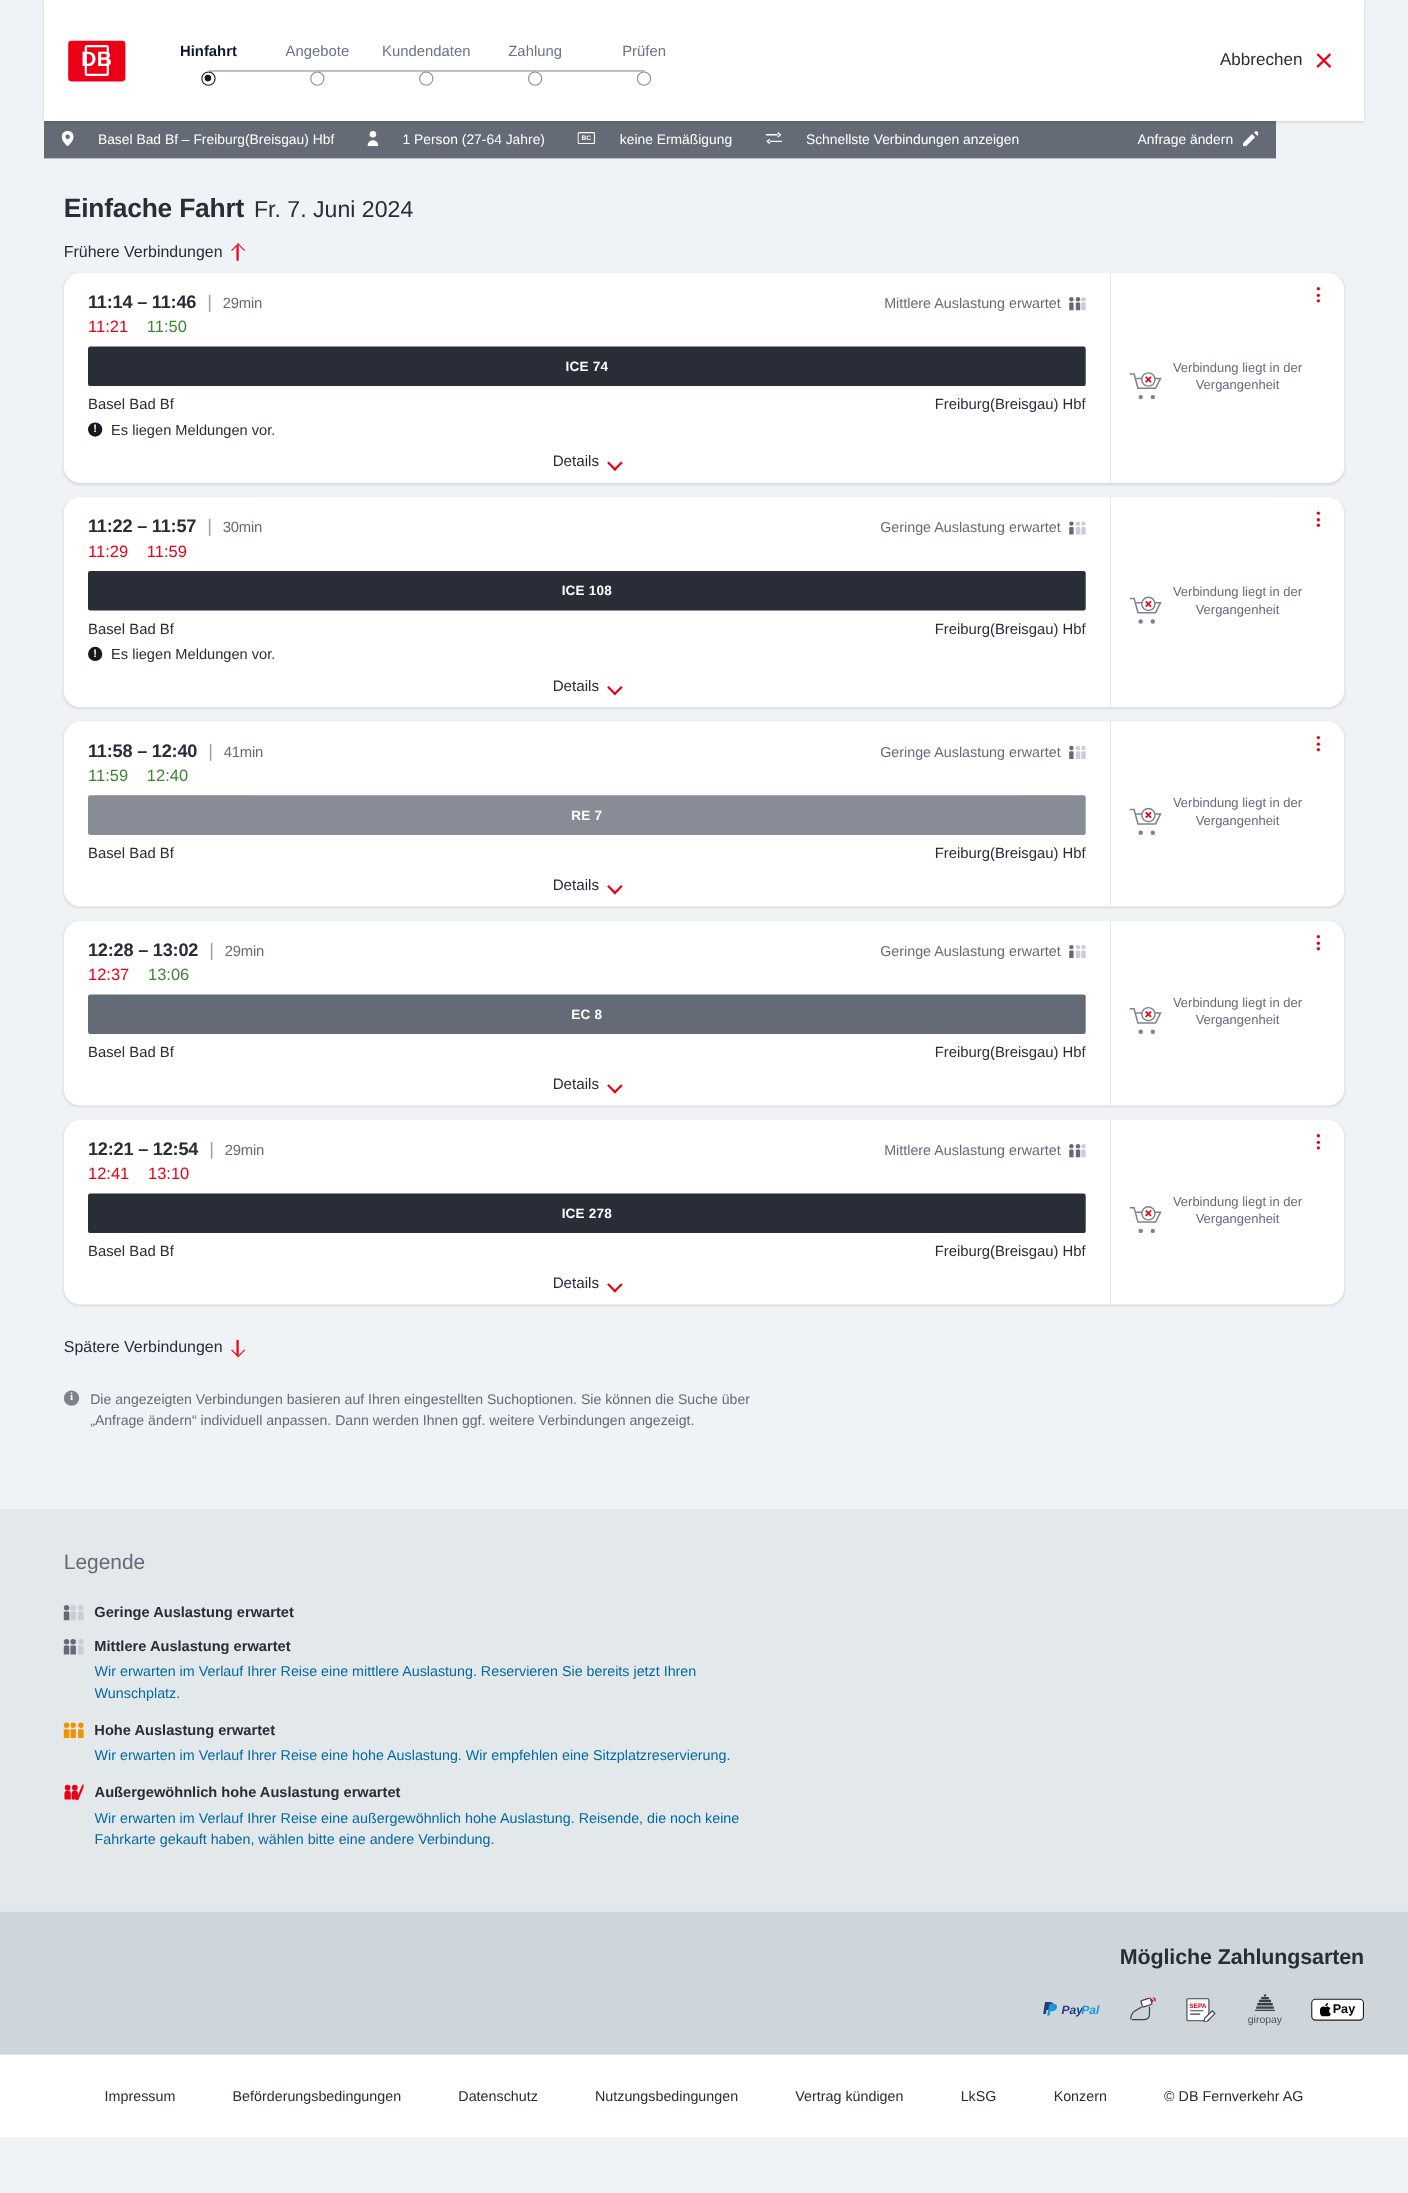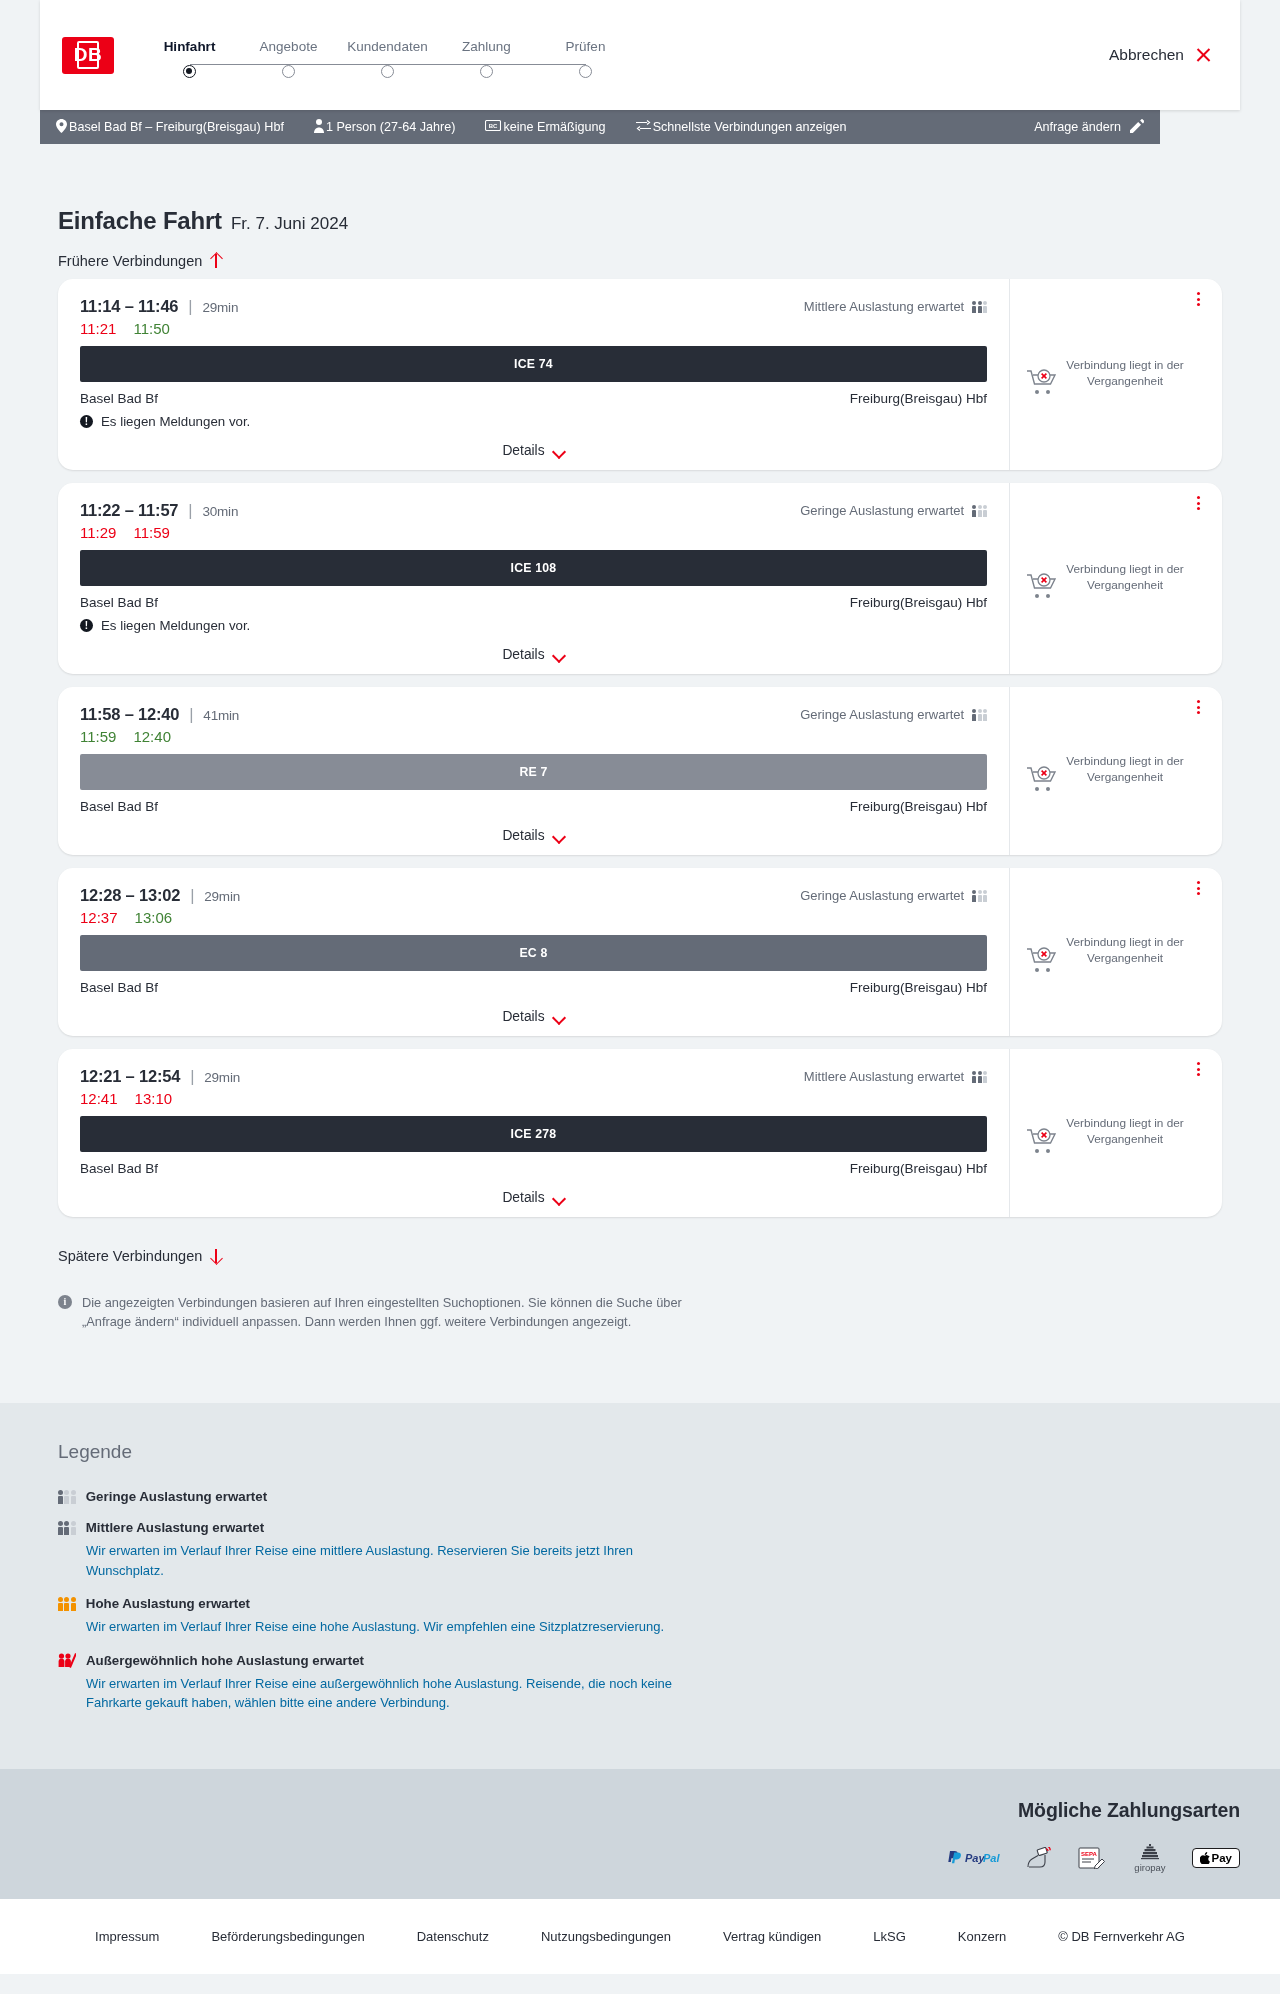--- a/index.html
+++ b/index.html
@@ -127,41 +127,41 @@
     padding: 0 16px;
     font-size: 12.6px;
     margin: 0 40px;
     width: 1120px;
     position: relative;
     z-index: 1;
   }
   .summary-item {
     display: flex;
     align-items: center;
-    gap: 2px;
+    gap: 22px;
     margin-right: 30px;
     white-space: nowrap;
   }
   .summary-item.change { margin-left: auto; margin-right: 0; cursor: pointer; gap: 9px; }
   .ico { flex: 0 0 auto; display: inline-block; }
 
   
   .main {
     width: 1200px;
     margin: 0 40px;
     padding: 0;
   }
   .page-title-row {
     display: flex;
     align-items: baseline;
     gap: 9px;
-    padding: 63px 0 0 18px;
+    padding: 32px 0 0 18px;
   }
   .page-title { font-size: 24px; font-weight: bold; letter-spacing: -.2px; }
-  .page-date  { font-size: 17px; color: #282d37; }
+  .page-date  { font-size: 21px; color: #282d37; }
 
   .nav-link {
     display: flex;
     align-items: center;
     gap: 8px;
     font-size: 14.5px;
     color: #282d37;
     padding: 18px 0 10px 18px;
     cursor: pointer;
     width: max-content;

